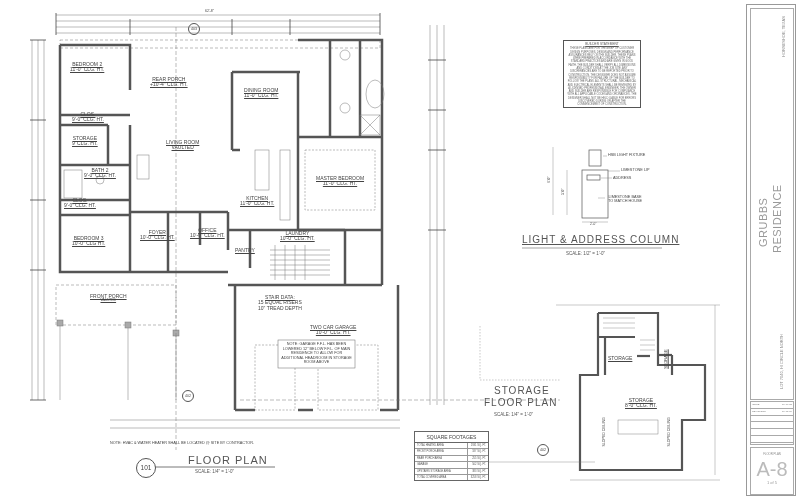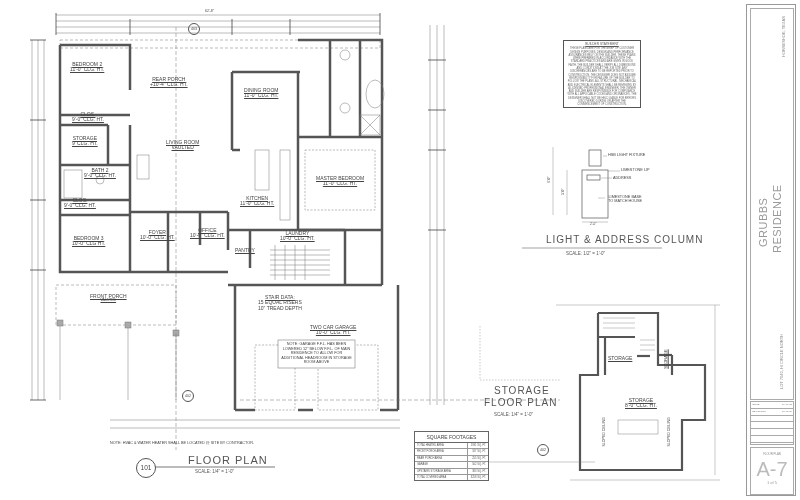--- a/index.html
+++ b/index.html
@@ -306,21 +306,21 @@
   <div>THESE PLANS ARE FOR THE BRIEF OF CUSTOMER DESIGN PURPOSES. DESIGN AND PERFORMANCE ASSURANCES RELY ON THE BUILDER. THESE PLANS WERE PREPARED IN ACCORDANCE WITH THE STANDARD PRACTICES AND ARE GIVEN IN GOOD FAITH. THE BUILDER SHALL VERIFY ALL DIMENSIONS AND CONDITIONS AT THE JOB SITE. ANY DISCREPANCIES ARE TO BE REPORTED PRIOR TO CONSTRUCTION. THE DESIGNER DOES NOT ASSUME RESPONSIBILITY FOR FAILURE OF THE BUILDER TO FOLLOW THE PLANS. ALL STRUCTURAL, MECHANICAL AND ELECTRICAL ELEMENTS SHALL BE REVIEWED BY A LICENSED PROFESSIONAL ENGINEER. THE OWNER AND BUILDER ARE RESPONSIBLE FOR COMPLIANCE WITH ALL APPLICABLE CODES AND ORDINANCES. THE DESIGNER SHALL NOT BE HELD LIABLE FOR ERRORS DISCOVERED DURING OR AFTER THE COMMENCEMENT OF CONSTRUCTION.</div>
 </div>
 
 <div class="lbl" style="left:608px;top:153px;font-size:3.8px;">HSB LIGHT FIXTURE</div>
 <div class="lbl" style="left:621px;top:168px;font-size:3.8px;">LIMESTONE LIP</div>
 <div class="lbl" style="left:613px;top:176px;font-size:3.8px;">ADDRESS</div>
 <div class="lbl" style="left:606px;top:195px;width:38px;white-space:normal;font-size:3.8px;">LIMESTONE BASE TO MATCH HOUSE</div>
 <div class="lbl" style="left:546px;top:178px;font-size:3.2px;transform:rotate(-90deg);">6'-0"</div>
 <div class="lbl" style="left:560px;top:190px;font-size:3.2px;transform:rotate(-90deg);">5'-0"</div>
 <div class="lbl" style="left:590px;top:223px;font-size:3.2px;">2'-0"</div>
-<div class="lbl title-big" style="left:546px;top:235px;font-size:10px;">LIGHT &amp; ADDRESS COLUMN</div>
+<div class="lbl title-big" style="left:522px;top:235px;font-size:10px;text-decoration:underline;">LIGHT &amp; ADDRESS COLUMN</div>
 <div class="lbl scale" style="left:566px;top:252px;">SCALE: 1/2" = 1'-0"</div>
 
 <div class="lbl title-big" style="left:494px;top:386px;font-size:10px;">STORAGE</div>
 <div class="lbl title-big" style="left:484px;top:398px;font-size:10px;">FLOOR PLAN</div>
 <div class="lbl scale" style="left:494px;top:413px;">SCALE: 1/4" = 1'-0"</div>
 <div class="lbl room" style="left:608px;top:356px;">
     <span>STORAGE</span>
   </div>
 <div class="lbl room" style="left:656px;top:357px;font-size:4px;transform:rotate(-90deg);">
     <span>STORAGE</span>
@@ -379,16 +379,16 @@
         <span class="d">10-15-24</span>
       </div>
     <div class="r"></div>
     <div class="r"></div>
     <div class="r"></div>
     <div class="r"></div>
     <div class="r" style="border-bottom:none;"></div>
   </div>
   <div class="tb-sheet">
     <div class="st">FLOOR PLAN</div>
-    <div class="sn">A-7</div>
+    <div class="sn">A-8</div>
     <div class="sc">1 of 5</div>
   </div>
 </div>
 
 </body></html>

